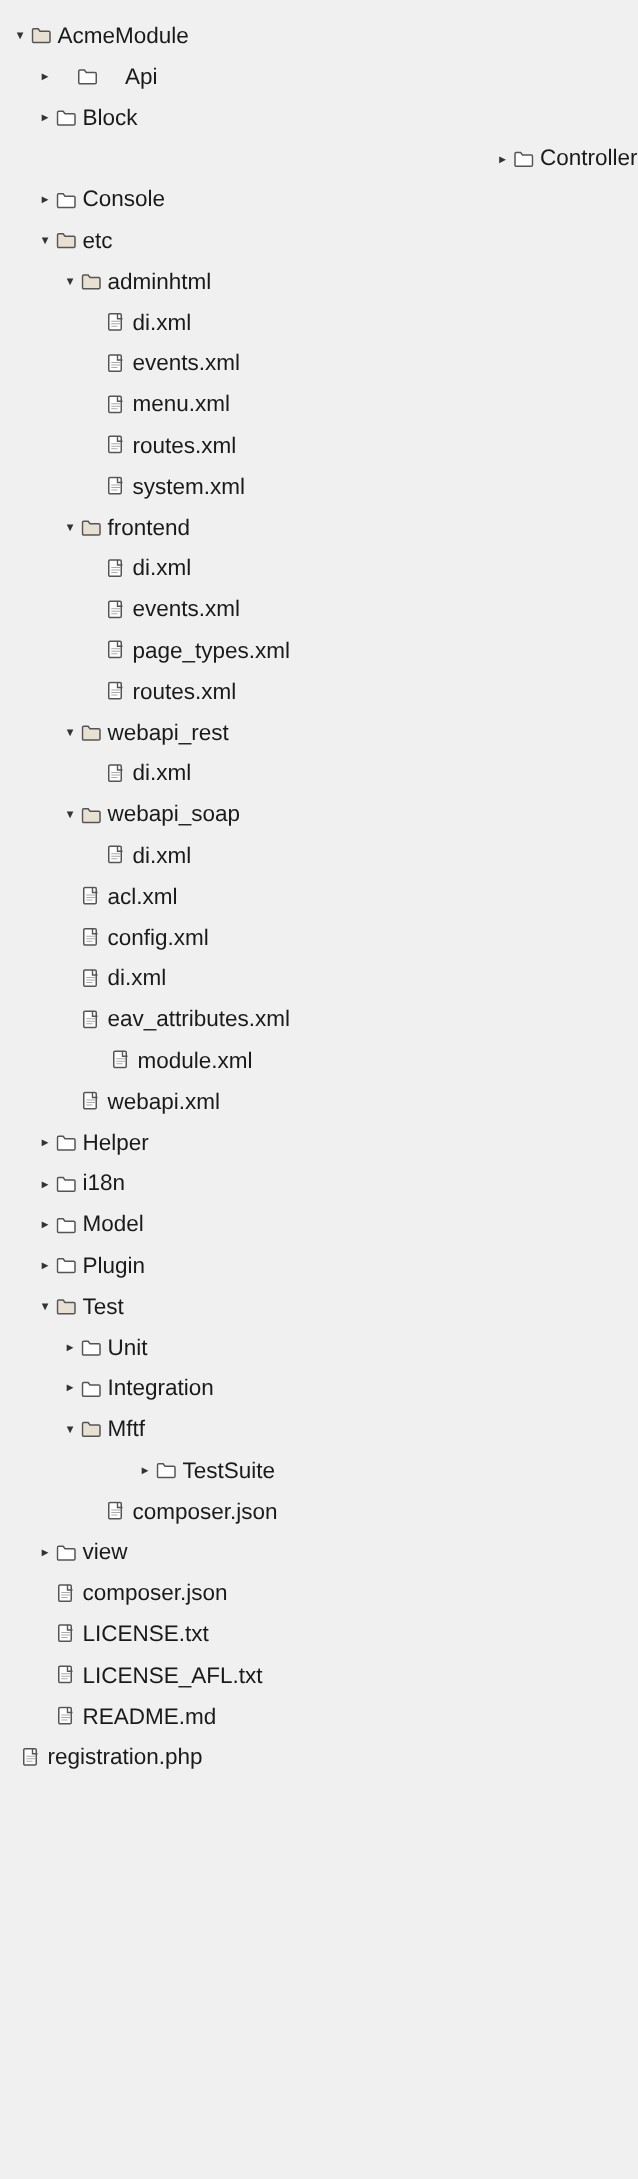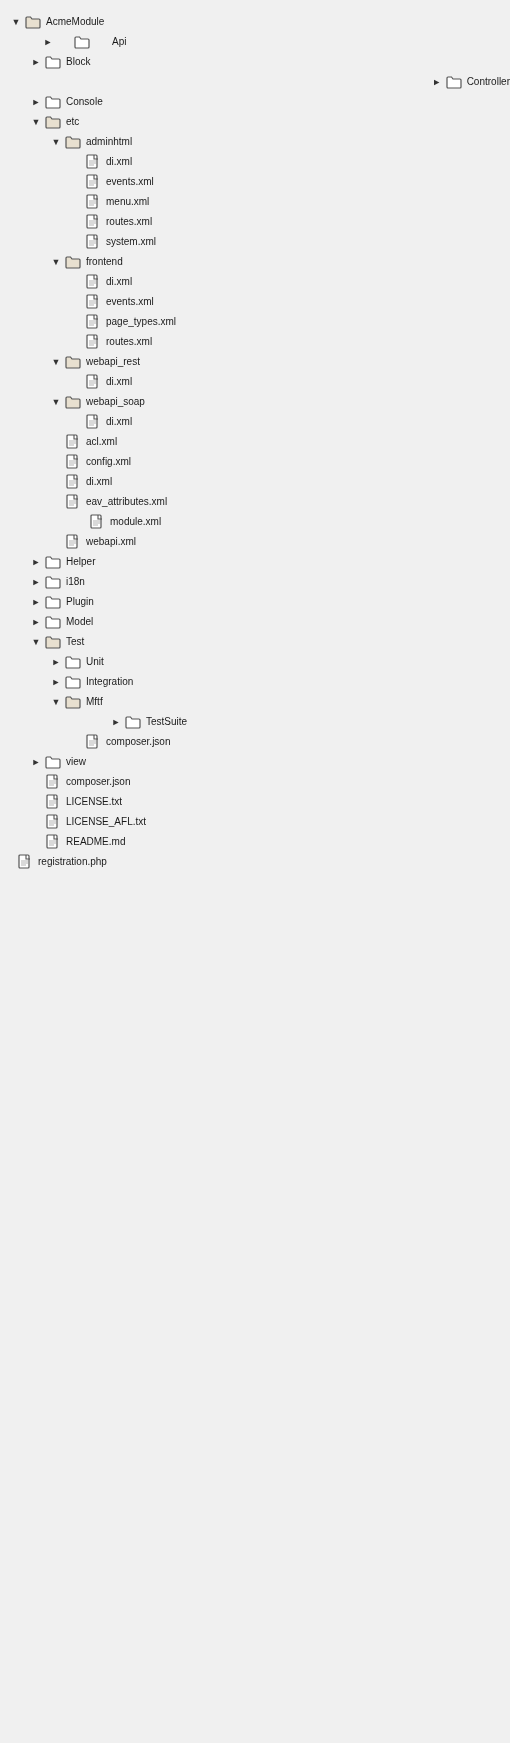--- a/index.html
+++ b/index.html
@@ -75,37 +75,37 @@
       display: inline-flex;
       align-items: center;
       justify-content: center;
       width: 18px;
       height: 16px;
       flex-shrink: 0;
       margin-right: 4px;
     }
 
     .item-label {
-      font-size: 10px;
+      font-size: 18px;
     }
   </style>
 </head>
 <body>
 
 <div class="tree">
 <div class="tree-item" style="padding-left: 8px;">
       <span class="arrow arrow-expanded"></span>
       <span class="folder-icon">
         <svg viewBox="0 0 16 16" fill="none" xmlns="http://www.w3.org/2000/svg">
       <path d="M1 4C1 3.44772 1.44772 3 2 3H5.5L7 5H14C14.5523 5 15 5.44772 15 6V13C15 13.5523 14.5523 14 14 14H2C1.44772 14 1 13.5523 1 13V4Z" stroke="#555" stroke-width="1.2" fill="#e8e0d0"></path>
     </svg>
       </span>
       <span class="item-label">AcmeModule</span>
     </div>
-    <div class="tree-item" style="padding-left: 40px; gap: 17px;">
+    <div class="tree-item" style="padding-left: 28px; gap: 17px;">
       <span class="arrow arrow-collapsed"></span>
       <span class="folder-icon">
         <svg viewBox="0 0 16 16" fill="none" xmlns="http://www.w3.org/2000/svg">
       <path d="M1 4C1 3.44772 1.44772 3 2 3H5.5L7 5H14C14.5523 5 15 5.44772 15 6V13C15 13.5523 14.5523 14 14 14H2C1.44772 14 1 13.5523 1 13V4Z" stroke="#555" stroke-width="1.2" fill="#fff"></path>
     </svg>
       </span>
       <span class="item-label">Api</span>
     </div>
     <div class="tree-item" style="padding-left: 28px; text-align: center;">
       <span class="arrow arrow-collapsed"></span>
@@ -418,32 +418,32 @@
       </span>
       <span class="item-label">i18n</span>
     </div>
     <div class="tree-item" style="padding-left: 28px;">
       <span class="arrow arrow-collapsed"></span>
       <span class="folder-icon">
         <svg viewBox="0 0 16 16" fill="none" xmlns="http://www.w3.org/2000/svg">
       <path d="M1 4C1 3.44772 1.44772 3 2 3H5.5L7 5H14C14.5523 5 15 5.44772 15 6V13C15 13.5523 14.5523 14 14 14H2C1.44772 14 1 13.5523 1 13V4Z" stroke="#555" stroke-width="1.2" fill="#fff"></path>
     </svg>
       </span>
+      <span class="item-label">Model</span>
+    </div>
+    <div class="tree-item" style="padding-left: 28px;">
+      <span class="arrow arrow-collapsed"></span>
+      <span class="folder-icon">
+        <svg viewBox="0 0 16 16" fill="none" xmlns="http://www.w3.org/2000/svg">
+      <path d="M1 4C1 3.44772 1.44772 3 2 3H5.5L7 5H14C14.5523 5 15 5.44772 15 6V13C15 13.5523 14.5523 14 14 14H2C1.44772 14 1 13.5523 1 13V4Z" stroke="#555" stroke-width="1.2" fill="#fff"></path>
+    </svg>
+      </span>
       <span class="item-label">Plugin</span>
     </div>
     <div class="tree-item" style="padding-left: 28px;">
-      <span class="arrow arrow-collapsed"></span>
-      <span class="folder-icon">
-        <svg viewBox="0 0 16 16" fill="none" xmlns="http://www.w3.org/2000/svg">
-      <path d="M1 4C1 3.44772 1.44772 3 2 3H5.5L7 5H14C14.5523 5 15 5.44772 15 6V13C15 13.5523 14.5523 14 14 14H2C1.44772 14 1 13.5523 1 13V4Z" stroke="#555" stroke-width="1.2" fill="#fff"></path>
-    </svg>
-      </span>
-      <span class="item-label">Model</span>
-    </div>
-    <div class="tree-item" style="padding-left: 28px;">
       <span class="arrow arrow-expanded"></span>
       <span class="folder-icon">
         <svg viewBox="0 0 16 16" fill="none" xmlns="http://www.w3.org/2000/svg">
       <path d="M1 4C1 3.44772 1.44772 3 2 3H5.5L7 5H14C14.5523 5 15 5.44772 15 6V13C15 13.5523 14.5523 14 14 14H2C1.44772 14 1 13.5523 1 13V4Z" stroke="#555" stroke-width="1.2" fill="#e8e0d0"></path>
     </svg>
       </span>
       <span class="item-label">Test</span>
     </div>
     <div class="tree-item" style="padding-left: 48px;">
       <span class="arrow arrow-collapsed"></span>

